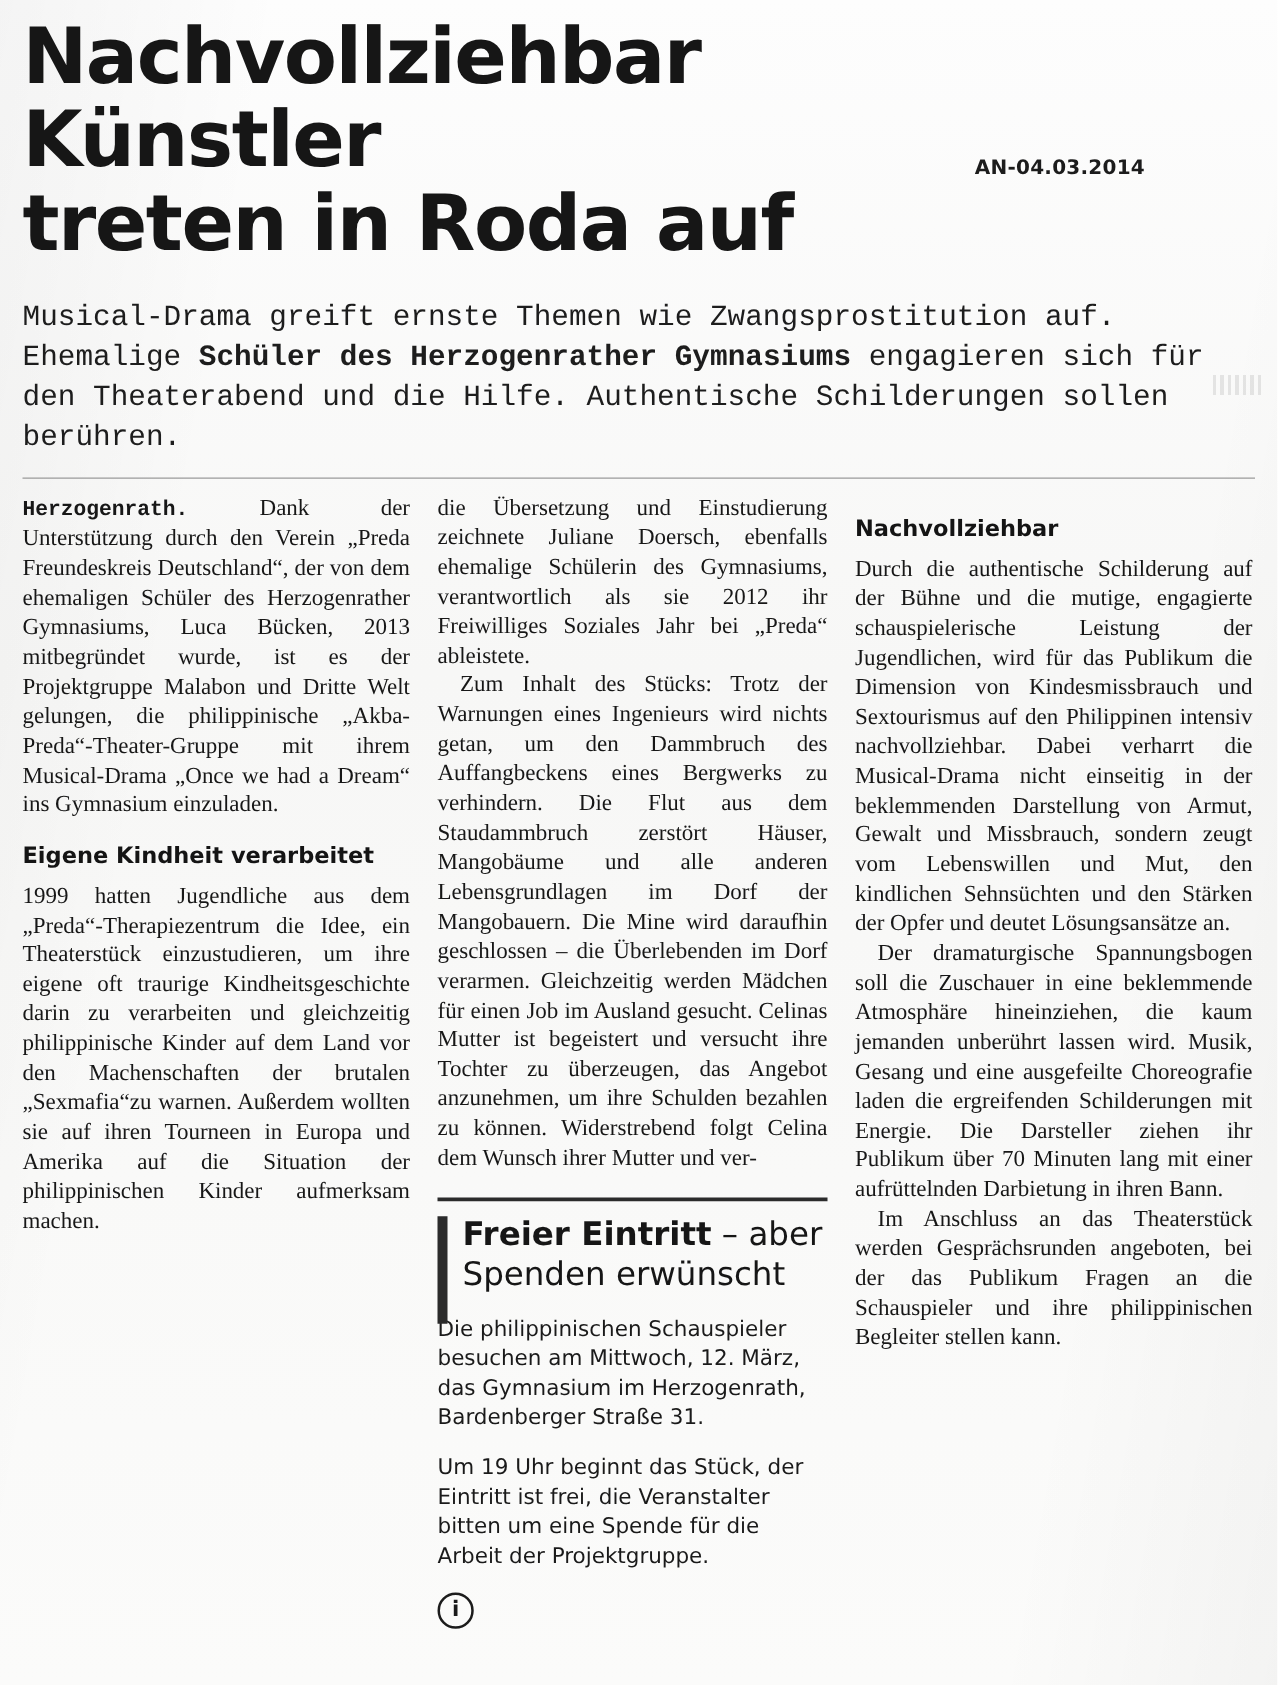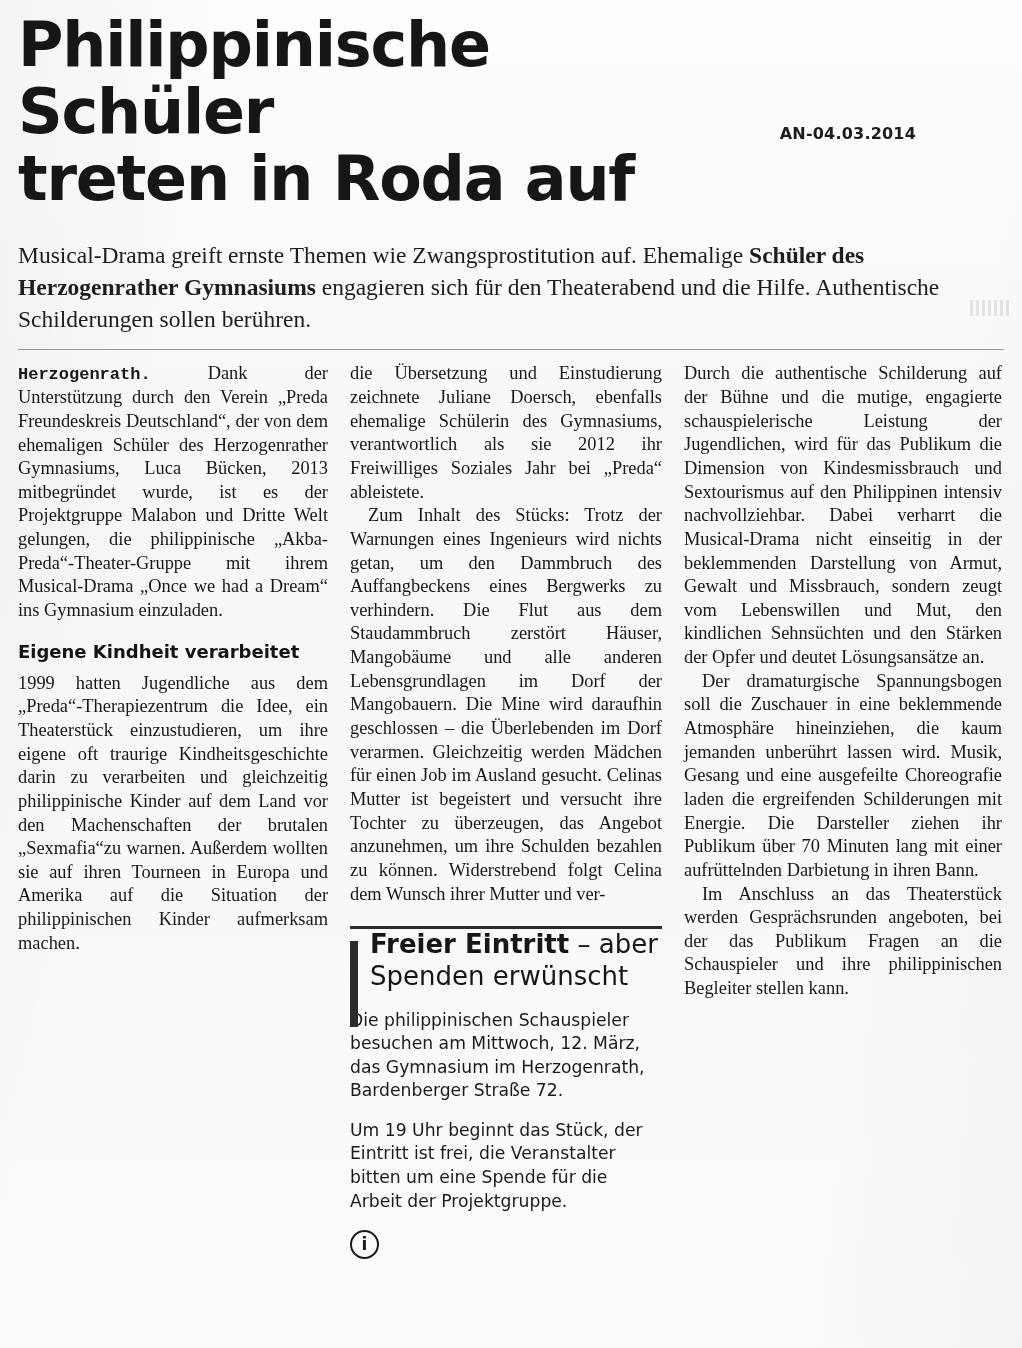--- a/index.html
+++ b/index.html
@@ -48,21 +48,21 @@
     top: 124px;
     font-family: "DejaVu Sans", sans-serif;
     font-weight: bold;
     font-size: 16px;
     letter-spacing: 0.2px;
     color: #1c1c1c;
   }
 
   .standfirst {
     margin-top: 26px;
-    font-family: Liberation Serif, serif;
+    font-family: Liberation Mono, monospace;
     font-size: 23.5px;
     line-height: 1.37;
     color: #1d1d1d;
     max-width: 945px;
   }
   .standfirst b { font-weight: bold; }
 
   .rule {
     margin-top: 14px;
     border-top: 1px solid #9a9a9a;
@@ -106,21 +106,21 @@
     font-weight: bold;
     font-size: 18px;
     margin: 18px 0 10px 0;
     color: #141414;
   }
 
   
   .infobox {
     margin-top: 20px;
     border-top: 3px solid #2b2b2b;
-    padding-top: 0;
+    padding-top: 12px;
     position: relative;
   }
   .infobox::before {
     content: "";
     position: absolute;
     left: 0;
     top: 12px;
     width: 8px;
     height: 86px;
     background: #2b2b2b;
@@ -178,21 +178,21 @@
     opacity: .5;
   }
 </style>
 </head>
 <body>
 
 <div class="page">
 
   <div class="headline-row">
     <div class="headline">
-      <span>Philippinische Schüler</span>
+      <span>Nachvollziehbar Künstler</span>
       <span class="l2">treten in Roda auf</span>
     </div>
     <div class="date-stamp">AN-04.03.2014</div>
   </div>
 
   <div class="standfirst">
     <span>Musical-Drama greift ernste Themen wie Zwangsprostitution auf. Ehemalige </span><b>Schüler des Herzogenrather Gymnasiums</b><span> engagieren sich für den Theaterabend und die Hilfe. Authentische Schilderungen sollen berühren.</span>
   </div>
 
   <div class="rule"></div>
@@ -208,29 +208,30 @@
 
     <div class="col c2">
       <p class="body">die Übersetzung und Einstudierung zeichnete Juliane Doersch, ebenfalls ehemalige Schülerin des Gymnasiums, verantwortlich als sie 2012 ihr Freiwilliges Soziales Jahr bei „Preda“ ableistete.</p>
       <p class="body">Zum Inhalt des Stücks: Trotz der Warnungen eines Ingenieurs wird nichts getan, um den Dammbruch des Auffangbeckens eines Bergwerks zu verhindern. Die Flut aus dem Staudammbruch zerstört Häuser, Mangobäume und alle anderen Lebensgrundlagen im Dorf der Mangobauern. Die Mine wird daraufhin geschlossen – die Überlebenden im Dorf verarmen. Gleichzeitig werden Mädchen für einen Job im Ausland gesucht. Celinas Mutter ist begeistert und versucht ihre Tochter zu überzeugen, das Angebot anzunehmen, um ihre Schulden bezahlen zu können. Widerstrebend folgt Celina dem Wunsch ihrer Mutter und ver-</p>
 
       <div class="infobox">
         <div class="box-title">
           <b>Freier Eintritt</b><span class="light"> – aber Spenden erwünscht</span>
         </div>
         <div class="box-body">
-          <p><b>Die philippinischen </b><span>Schauspieler besuchen am Mittwoch, 12. März, das Gymnasium im Herzogenrath, Bardenberger Straße 72.</span></p>
+          <p><b>Die philippinischen </b><span>Schauspieler besuchen am Mittwoch, 12. März, das Gymnasium im Herzogenrath, Bardenberger Straße 31.</span></p>
           <p><b>Um 19 Uhr </b><span>beginnt das Stück, der Eintritt ist frei, die Veranstalter bitten um eine Spende für die Arbeit der Projektgruppe.</span></p>
           <div class="infos-online">
             <span class="i-circle">i</span>
           </div>
         </div>
       </div>
     </div>
 
     <div class="col c3">
+      <h3 class="subhead">Nachvollziehbar</h3>
       <p class="body">Durch die authentische Schilderung auf der Bühne und die mutige, engagierte schauspielerische Leistung der Jugendlichen, wird für das Publikum die Dimension von Kindesmissbrauch und Sextourismus auf den Philippinen intensiv nachvollziehbar. Dabei verharrt die Musical-Drama nicht einseitig in der beklemmenden Darstellung von Armut, Gewalt und Missbrauch, sondern zeugt vom Lebenswillen und Mut, den kindlichen Sehnsüchten und den Stärken der Opfer und deutet Lösungsansätze an.</p>
       <p class="body">Der dramaturgische Spannungsbogen soll die Zuschauer in eine beklemmende Atmosphäre hineinziehen, die kaum jemanden unberührt lassen wird. Musik, Gesang und eine ausgefeilte Choreografie laden die ergreifenden Schilderungen mit Energie. Die Darsteller ziehen ihr Publikum über 70 Minuten lang mit einer aufrüttelnden Darbietung in ihren Bann.</p>
       <p class="body">Im Anschluss an das Theaterstück werden Gesprächsrunden angeboten, bei der das Publikum Fragen an die Schauspieler und ihre philippinischen Begleiter stellen kann.</p>
     </div>
 
   </div>
 </div>
 
 </body></html>

